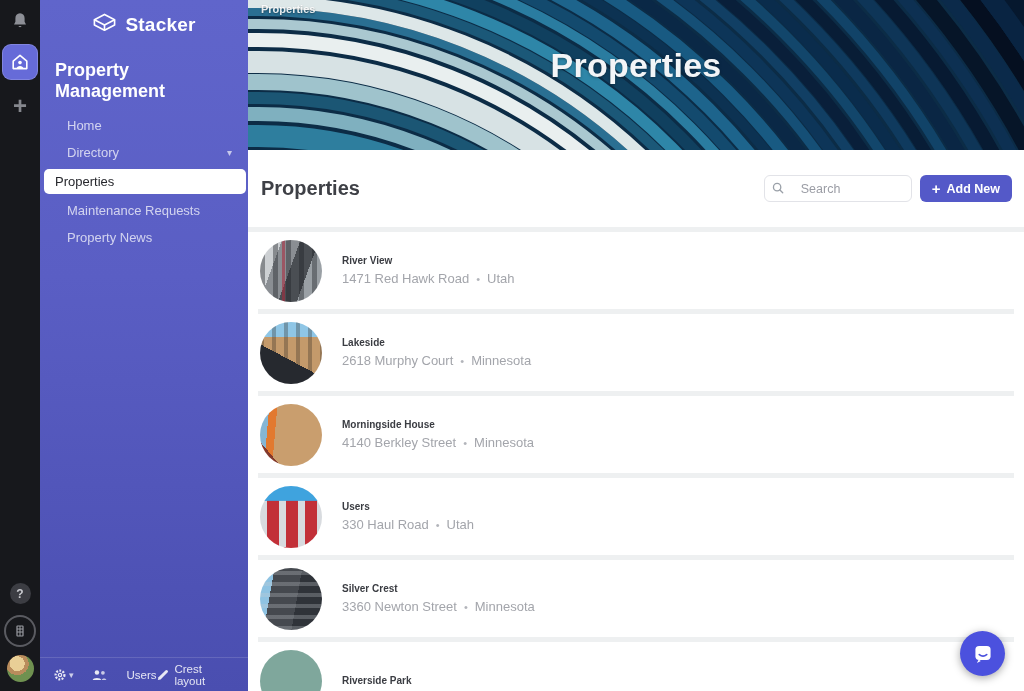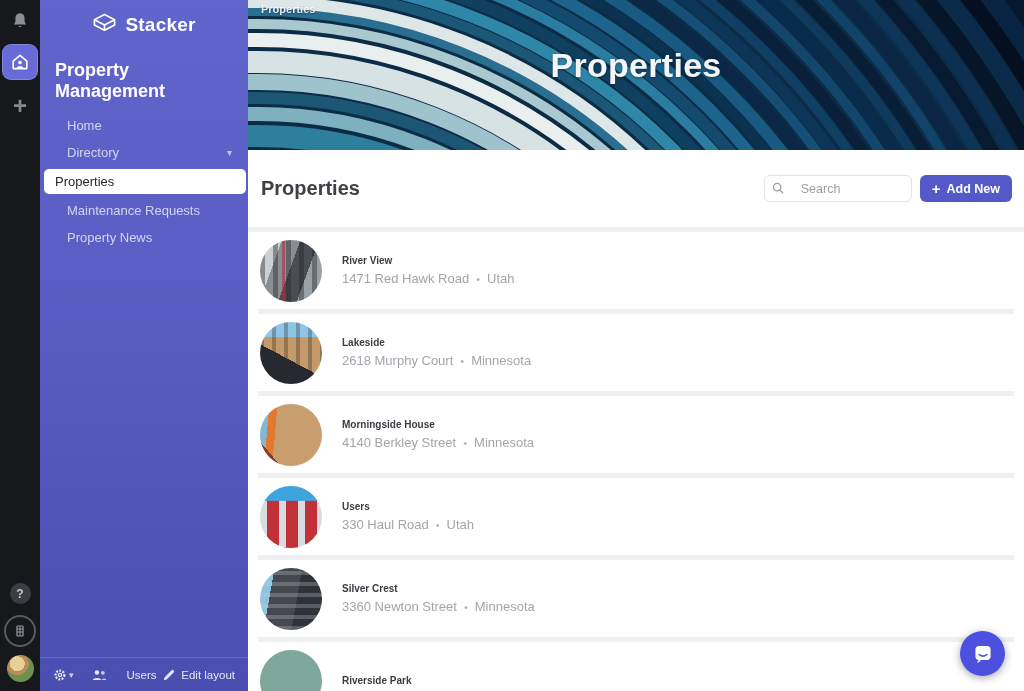--- a/index.html
+++ b/index.html
@@ -187,21 +187,21 @@
                 <path d="M12.5 13 c.4-2.6 5.5-2.8 5.5 0 Z" opacity=".8"></path>
               </g>
             </svg>
           <span>Users</span>
         </div>
       </div>
       <div class="sf-edit">
         <svg width="12" height="12" viewBox="0 0 14 14">
             <path fill="#e8e8f4" d="M1 13 L1.8 9.8 L10 1.6 A1.4 1.4 0 0 1 12.4 4 L4.2 12.2 Z"></path>
           </svg>
-        <span>Edit layout</span>
+        <span>Crest layout</span>
       </div>
     </div>
   </div>
 
   <div class="main">
 
     <div class="hero">
       <svg class="hero-art" viewBox="0 0 776 150" preserveAspectRatio="xMidYMid slice">
         <rect width="776" height="150" fill="#0c2c46"></rect>
         <g fill="none">

